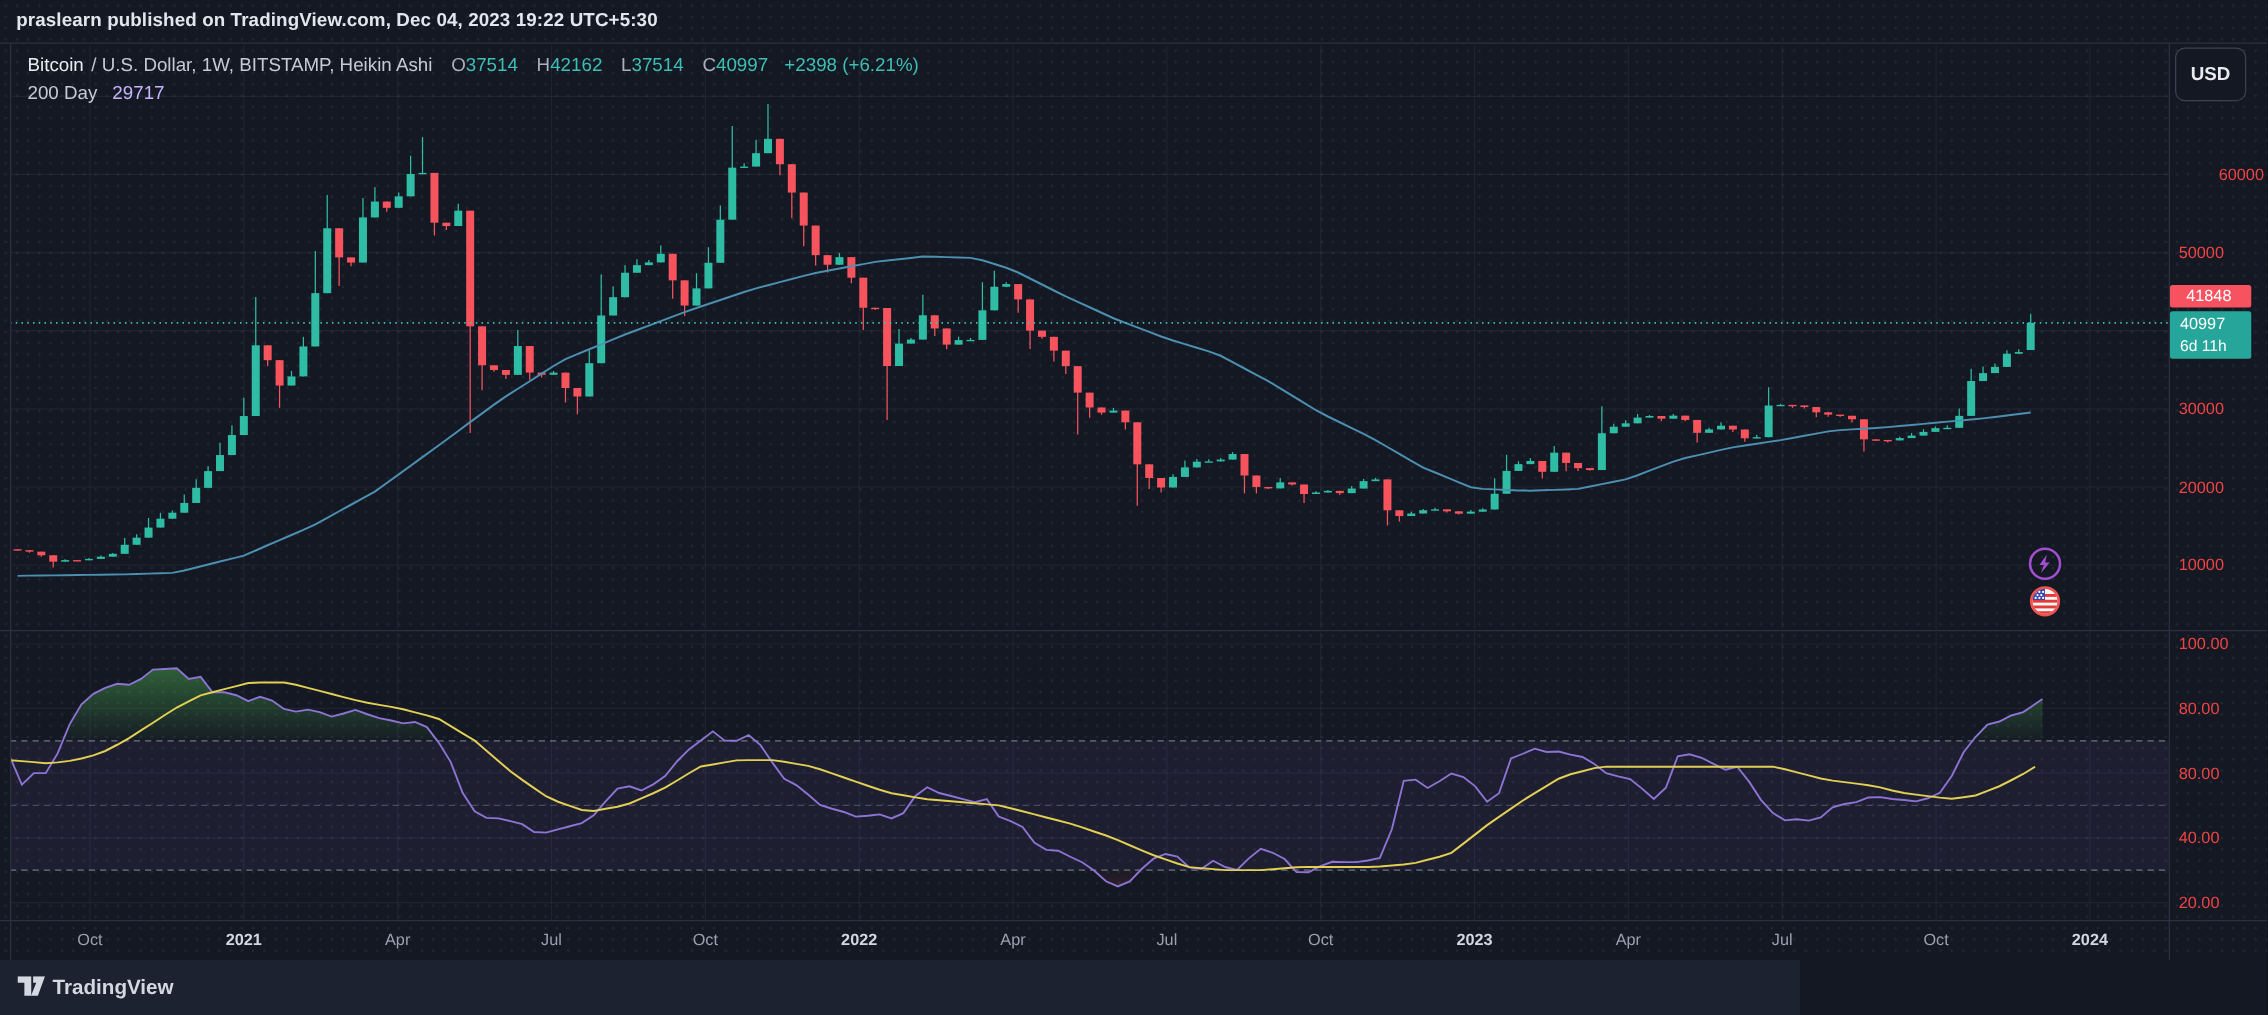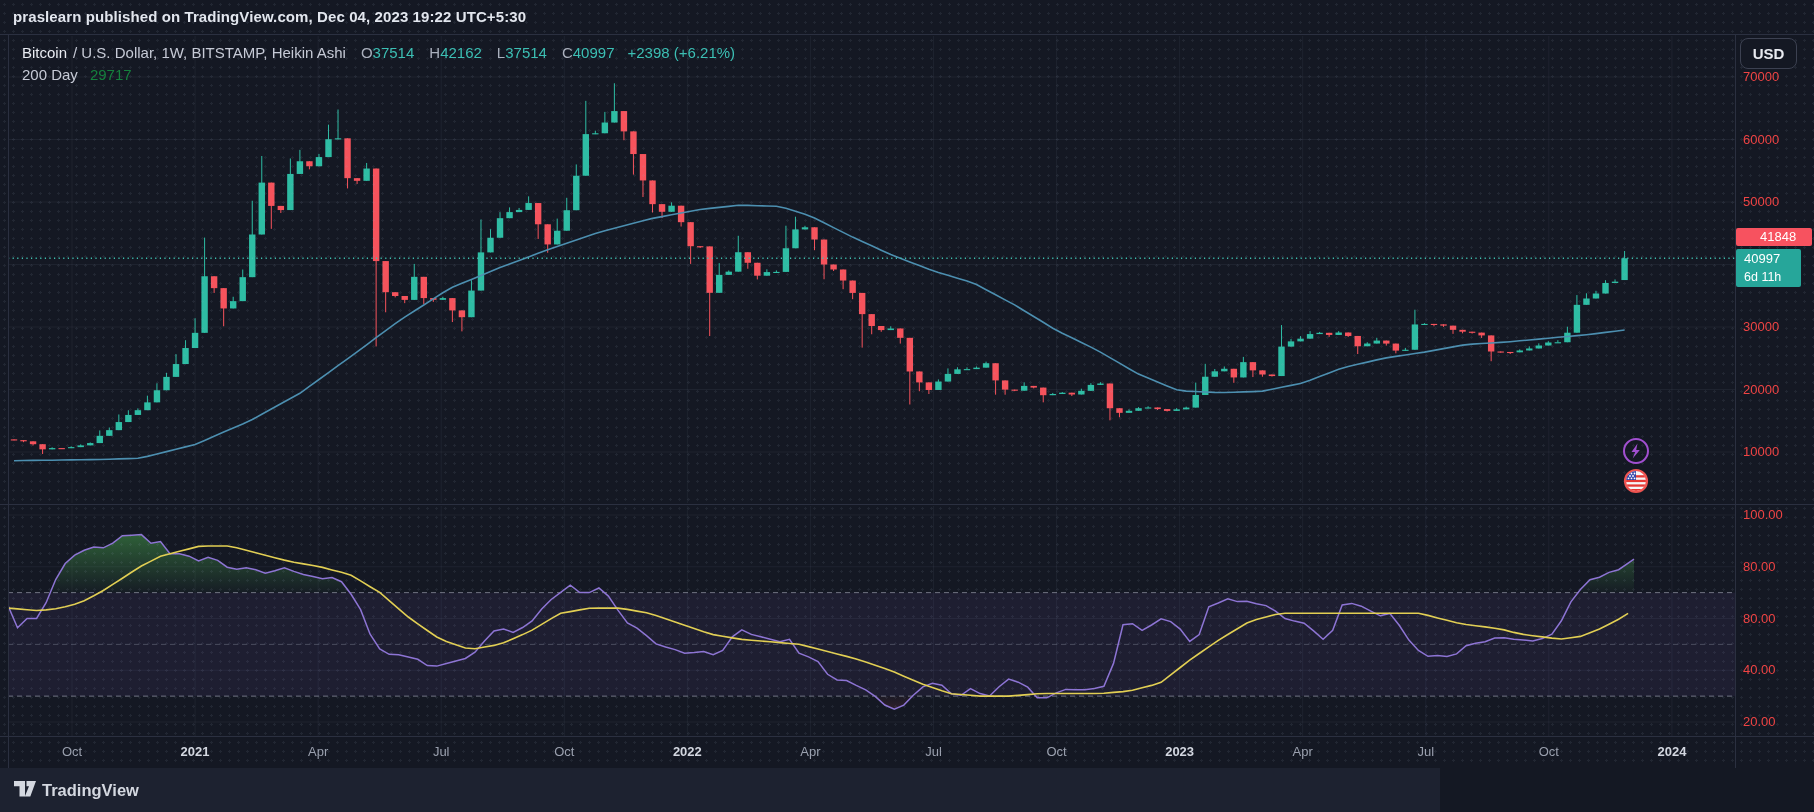--- a/index.html
+++ b/index.html
@@ -14,33 +14,33 @@
   .sep-v{position:absolute;top:35px;width:1px;height:733px;background:#2b3040;}
   #chart-svg{position:absolute;left:0;top:0;}
   .legend{position:absolute;left:22px;top:44px;font-size:15px;color:#d4d8e2;white-space:nowrap;}
   .legend .sym{color:#e9ecf2;}
   .legend .dim{color:#c6cad6;margin-left:6px;}
   .legend .grp{margin-left:15px;}
   .legend .k{color:#aab0bd;}
   .legend .v{color:#3cbfb4;}
   .legend .chg{color:#3cbfb4;margin-left:13px;}
   .legend2{position:absolute;left:22px;top:66px;font-size:15px;color:#c6cad6;white-space:nowrap;}
-  .legend2 .mv{color:#15803d;margin-left:12px;}
+  .legend2 .mv{color:#c4b5fd;margin-left:12px;}
   .rsi-legend{position:absolute;left:22px;top:510px;font-size:13.5px;color:#c2c7d2;white-space:nowrap;}
   .rsi-legend .rv{color:#9b82dc;margin-left:10px;}
   .rsi-legend .sv{color:#e2cf53;margin-left:10px;}
   .rsi-legend .empty{color:#9298a5;margin-left:12px;font-size:14.5px;word-spacing:7px;}
-  .usd-btn{position:absolute;left:1740px;top:38px;width:57px;height:31px;background:#141823;
+  .usd-btn{position:absolute;left:1740px;top:38px;width:57px;height:43px;background:#141823;
         border:1.5px solid #3c4151;border-radius:8px;color:#e8eaf0;font-size:15px;font-weight:600;
         font-family:inherit;cursor:pointer;z-index:6;}
   .axis-label{position:absolute;left:1743px;font-size:13px;color:#ef4444;white-space:nowrap;}
   .time-label{position:absolute;top:744px;font-size:13px;color:#9aa0ae;transform:translateX(-50%);white-space:nowrap;}
   .time-label.year{color:#d3d7e0;font-weight:700;}
   .badge{position:absolute;left:1736px;z-index:5;border-radius:2px;color:#fff;font-size:13px;}
-  .badge-high{top:228px;width:52px;height:18px;line-height:18px;padding-left:24px;}
+  .badge-high{top:228px;width:52px;height:18px;line-height:18px;padding-left:13px;}
   .badge-last{top:249px;width:57px;height:38px;padding-left:8px;}
   .badge-last div{height:19px;line-height:19px;}
   .marker{position:absolute;z-index:4;}
   .footer{position:absolute;left:0;top:768px;width:1440px;height:44px;background:#1d2230;}
   .footer .brand{position:absolute;left:42px;top:0;height:44px;line-height:44px;font-size:16.5px;
         font-weight:600;color:#d4d8e0;}
   .footer svg{position:absolute;left:14px;top:13px;}
 </style>
 </head>
 <body>
@@ -481,21 +481,21 @@
   <button class="usd-btn">USD</button>
 
   <div class="badge badge-high" style="background: rgb(247, 82, 95);">41848</div>
   <div class="badge badge-last" style="background: rgb(38, 166, 154);">
     <div>40997</div>
     <div style="font-size:12.5px;">6d 11h</div>
   </div>
 
   <div id="price-labels">
       <div class="axis-label" style="top: 69px;">70000</div>
-      <div class="axis-label" style="top: 131.5px;">60000</div>
+      <div class="axis-label" style="top: 131.5px; margin-left: 32px;">60000</div>
       <div class="axis-label" style="top: 194px;">50000</div>
       <div class="axis-label" style="top: 319px;">30000</div>
       <div class="axis-label" style="top: 381.5px;">20000</div>
       <div class="axis-label" style="top: 444px;">10000</div>
     </div>
   <div id="rsi-labels">
       <div class="axis-label" style="top: 507px;">100.00</div>
       <div class="axis-label" style="top: 558.75px;">80.00</div>
       <div class="axis-label" style="top: 610.5px;">80.00</div>
       <div class="axis-label" style="top: 662.25px;">40.00</div>

